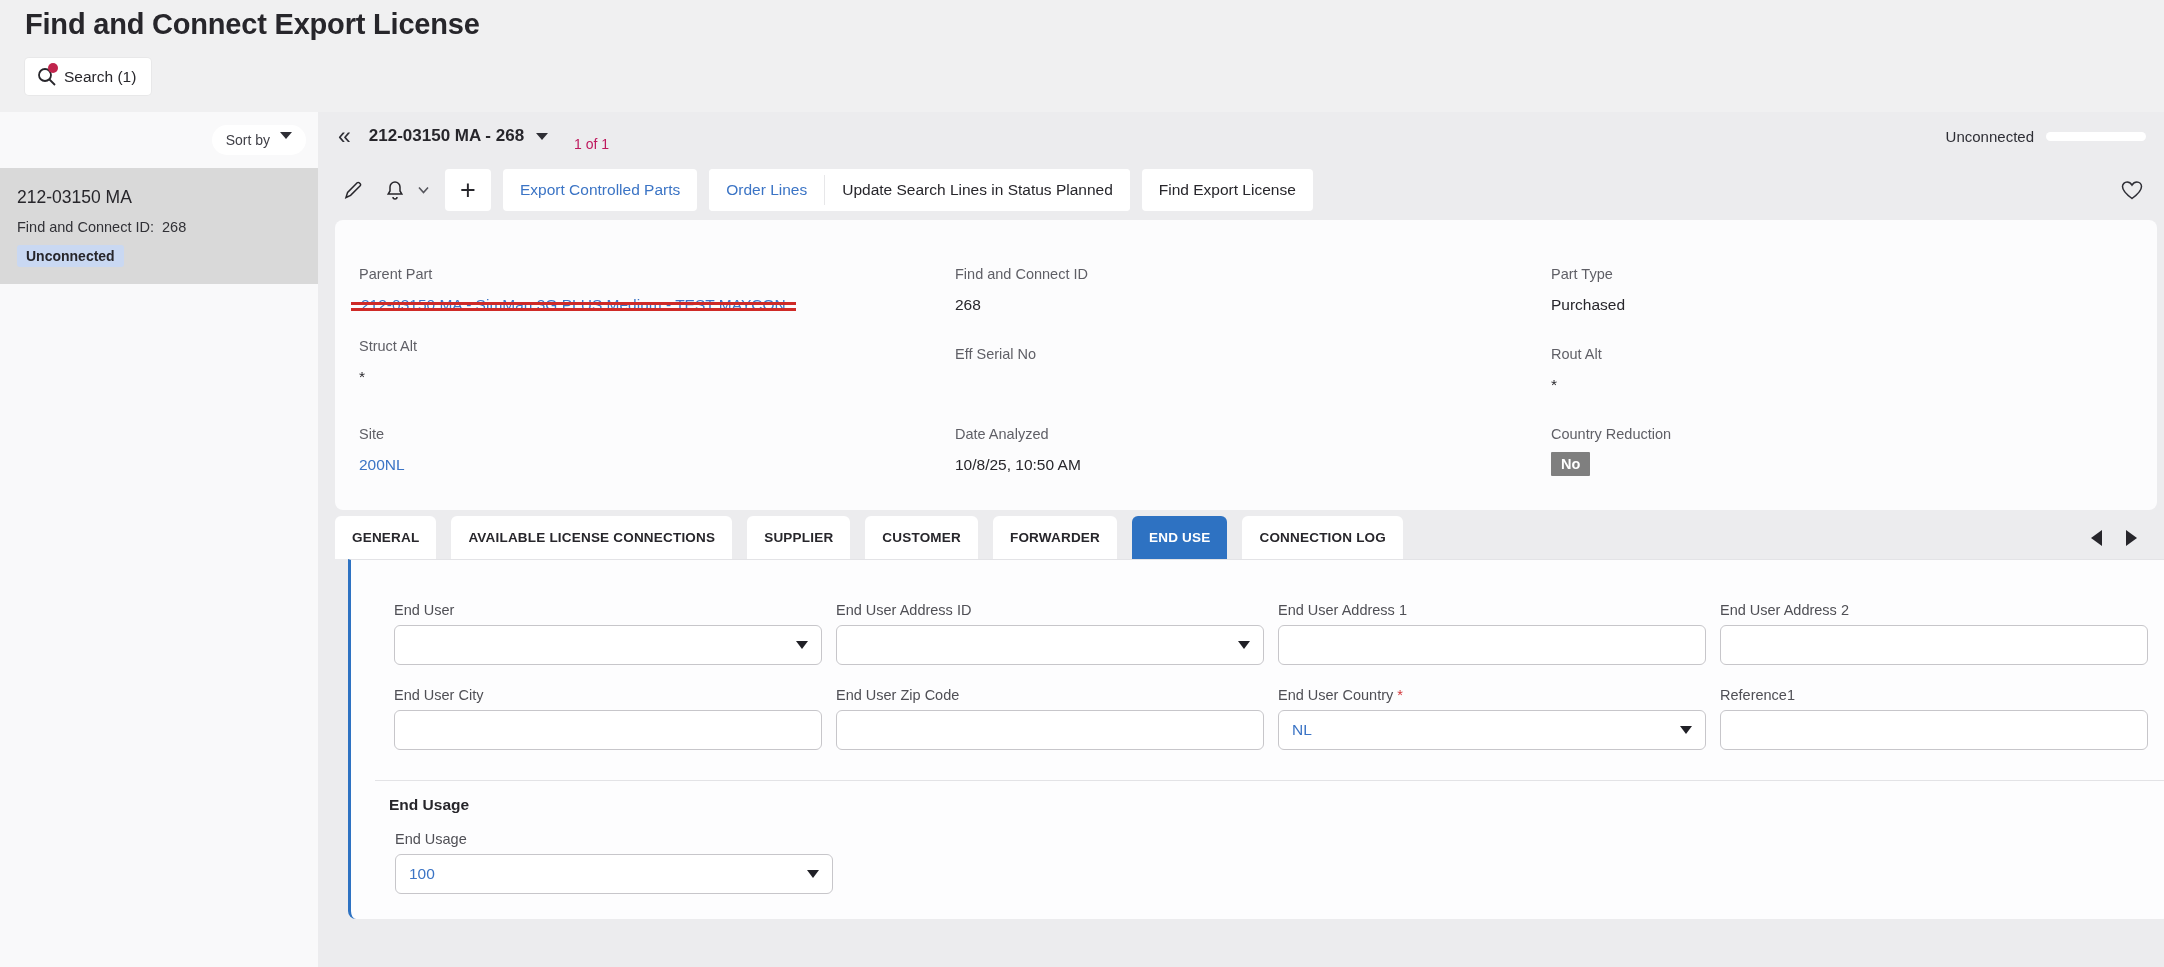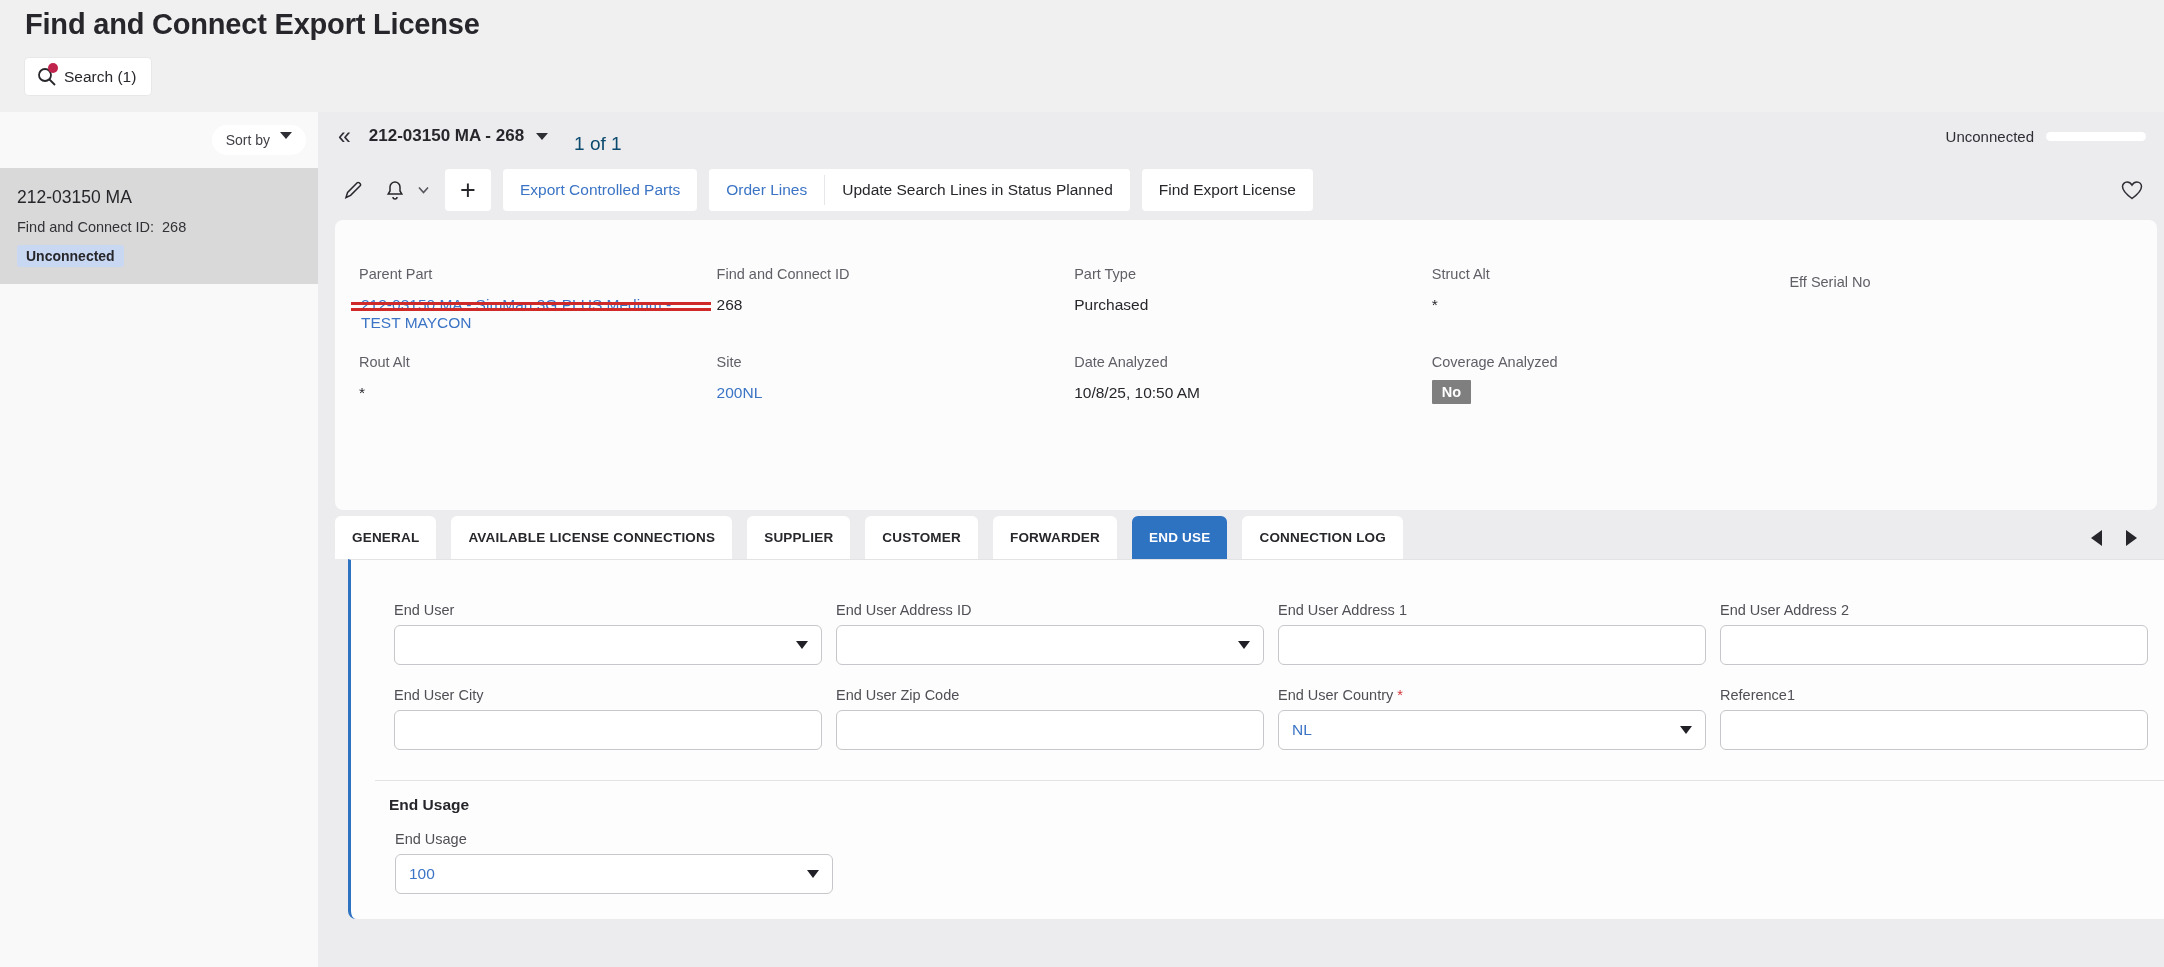--- a/index.html
+++ b/index.html
@@ -35,21 +35,21 @@
   .badge-unconnected { display:inline-block; margin-top:10px; background:#c9d8f2; color:#27262b;
     font-size:14px; font-weight:600; padding:3px 9px; border-radius:3px; }
 
   
   .main { flex:1; background:#ececee; position:relative; }
 
   .record-bar { height:48px; display:flex; align-items:center; padding:0 24px 0 18px; }
   .back-btn { background:none; border:none; font-size:23px; color:#2e2e35; cursor:pointer; line-height:1; padding:0 2px; }
   .record-title { margin-left:16px; font-size:17px; font-weight:600; color:#27262b; }
   .record-caret { margin-left:12px; cursor:pointer; }
-  .pager { margin-left:26px; font-size:19px; color:#0c4a6e;margin-top:16px; }
+  .pager { margin-left:26px; font-size:14px; color:#be185d;margin-top:16px; }
   .record-bar .spacer { flex:1; }
   .conn-status { font-size:15px; color:#2e2e35; margin-right:12px; }
   .progress-track { width:100px; height:9px; background:#ffffff; border-radius:5px; overflow:hidden; }
   .progress-fill { height:100%; background:#b5c9ec; border-radius:5px; }
 
   .toolbar-row { height:60px; display:flex; align-items:center; padding:0 20px 0 20px; gap:12px; }
   .icon-btn { background:none; border:none; cursor:pointer; display:inline-flex; align-items:center; padding:4px; }
   .bell-group { display:inline-flex; align-items:center; gap:4px; }
   .add-btn { width:46px; height:42px; background:#ffffff; border:none; border-radius:4px;
     font-size:27px; font-weight:300; color:#27262b; cursor:pointer; line-height:1; }
@@ -57,21 +57,21 @@
     font-size:15.5px; color:#27262b; cursor:pointer; white-space:nowrap; }
   .cmd-btn.blue { color:#3b74c5; }
   .btn-group { display:flex; background:#ffffff; border-radius:4px; overflow:hidden; }
   .btn-group .cmd-btn { border-radius:0; }
   .btn-group .divider { width:1px; background:#e7e7e9; margin:6px 0; }
   .toolbar-row .spacer { flex:1; }
   .heart-btn { margin-right:2px; }
 
   
   .details-card { margin-left:17px; width:1822px; height:290px; background:#fcfcfd; border-radius:8px; }
-  .details-grid { display:grid; grid-template-columns:repeat(5,1fr); padding:46px 24px 0 24px; column-gap:14px; }
+  .details-grid { display:grid; grid-template-columns:repeat(3,1fr); padding:46px 24px 0 24px; column-gap:14px; }
   .field { min-height:72px; }
   .field-label { font-size:14.5px; color:#5f5f66; }
   .field-value { margin-top:14px; font-size:15.5px; color:#27262b; }
   .row2 { margin-top:8px; }
   .row3 { margin-top:8px; }
   .link-blue { color:#3b74c5; cursor:pointer; }
   .struck { position:relative; display:inline-block; padding:0 2px; }
   .struck::before, .struck::after { content:""; position:absolute; left:-8px; right:-8px; height:3px; background:#cf2a27; }
   .struck::before { top:6px; }
   .struck::after { top:12px; }
@@ -221,21 +221,21 @@
           <div class="field row2">
             <div class="field-label">Site</div>
             <div class="field-value"><span class="link-blue">200NL</span></div>
           </div>
           <div class="field row2">
             <div class="field-label">Date Analyzed</div>
             <div class="field-value">10/8/25, 10:50 AM</div>
           </div>
 
           <div class="field row3">
-            <div class="field-label">Coverage Analyzed</div>
+            <div class="field-label">Country Reduction</div>
             <span class="badge-no">No</span>
           </div>
         </div>
       </div>
 
       <div class="tabs-row">
         <button class="tab">GENERAL</button>
         <button class="tab">AVAILABLE LICENSE CONNECTIONS</button>
         <button class="tab">SUPPLIER</button>
         <button class="tab">CUSTOMER</button>

